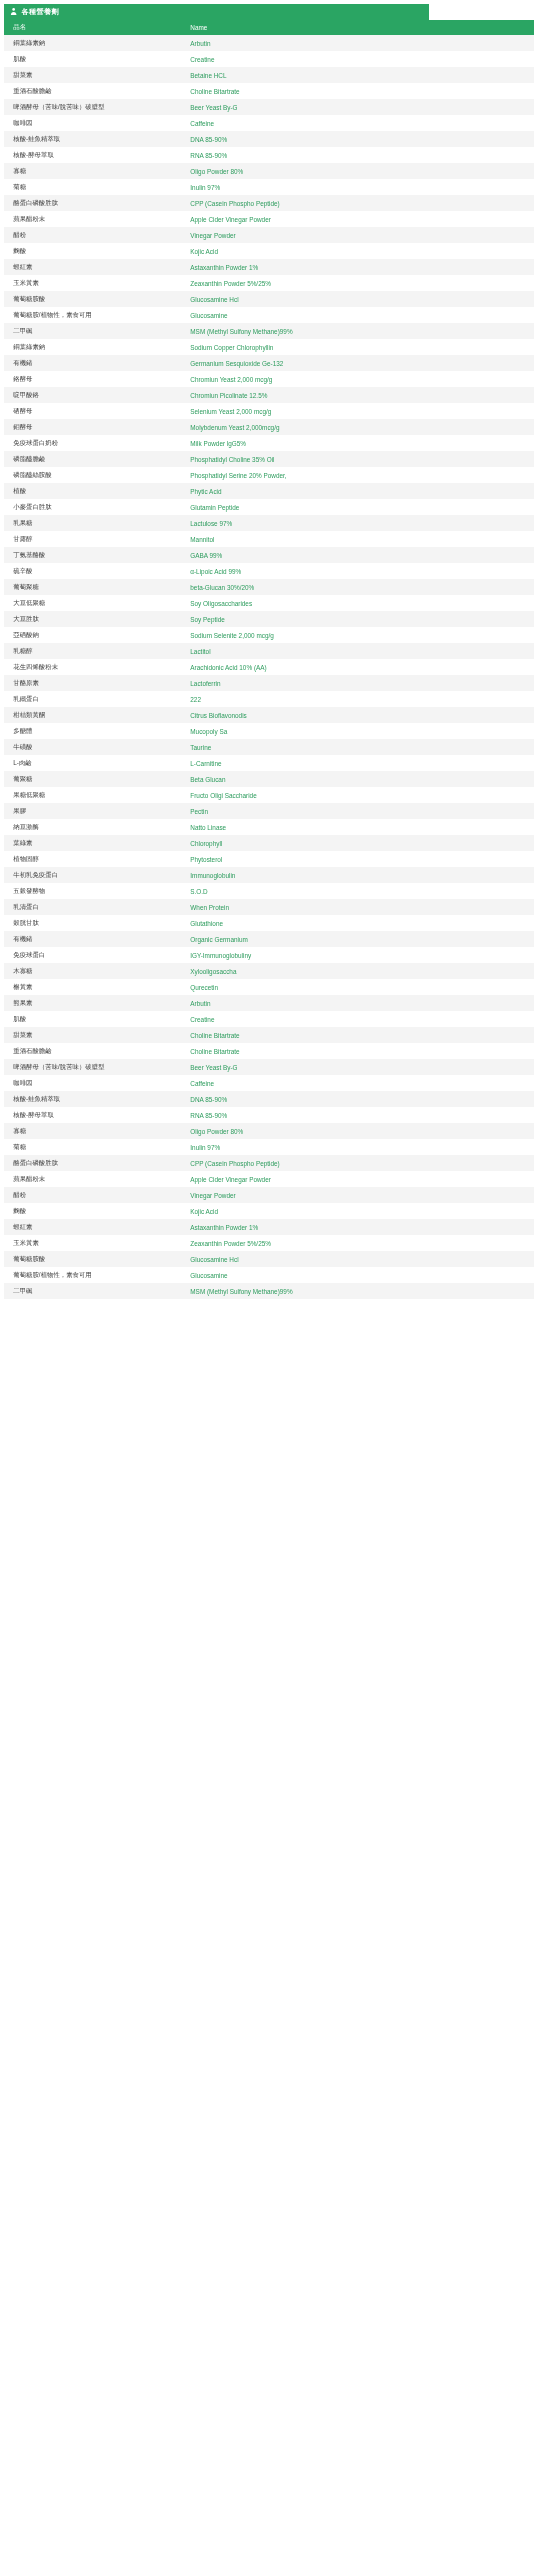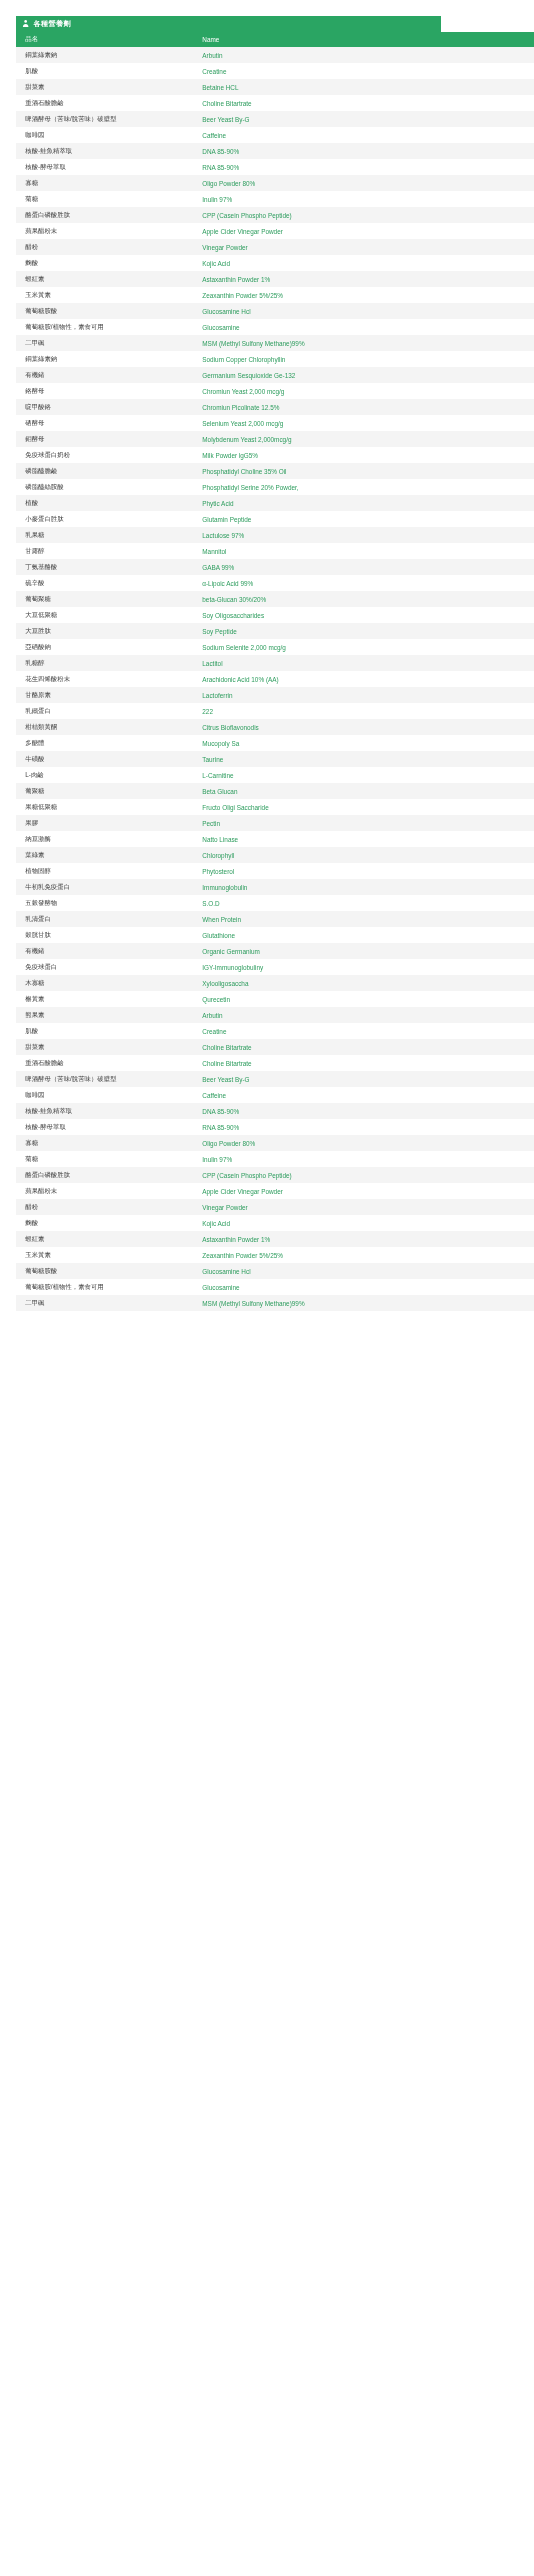--- a/index.html
+++ b/index.html
@@ -7,21 +7,21 @@
     padding: 0;
     background: #ffffff;
   }
   body {
     width: 535px;
     font-family: "Liberation Sans", sans-serif;
     -webkit-font-smoothing: antialiased;
   }
   .page {
     width: 425px;
-    margin: 16px;
+    margin: 4px;
     padding: 0;
     position: relative;
   }
   .title-bar {
     background: #2aa563;
     height: 15.5px;
     display: flex;
     align-items: center;
     padding: 0 0 0 5.2px;
     box-sizing: border-box;

